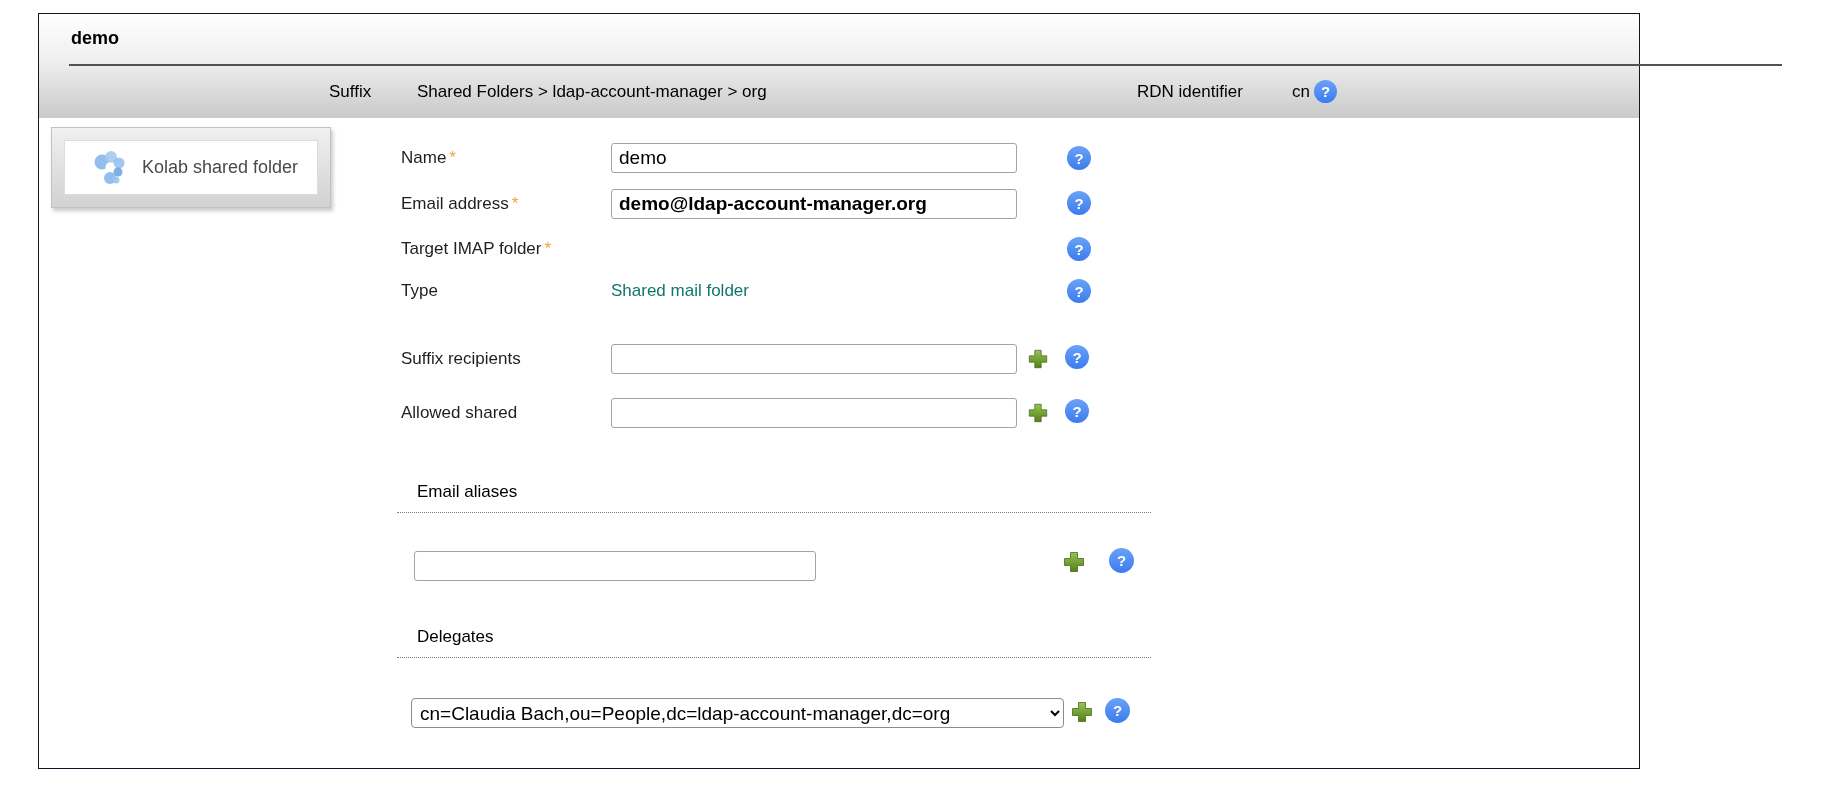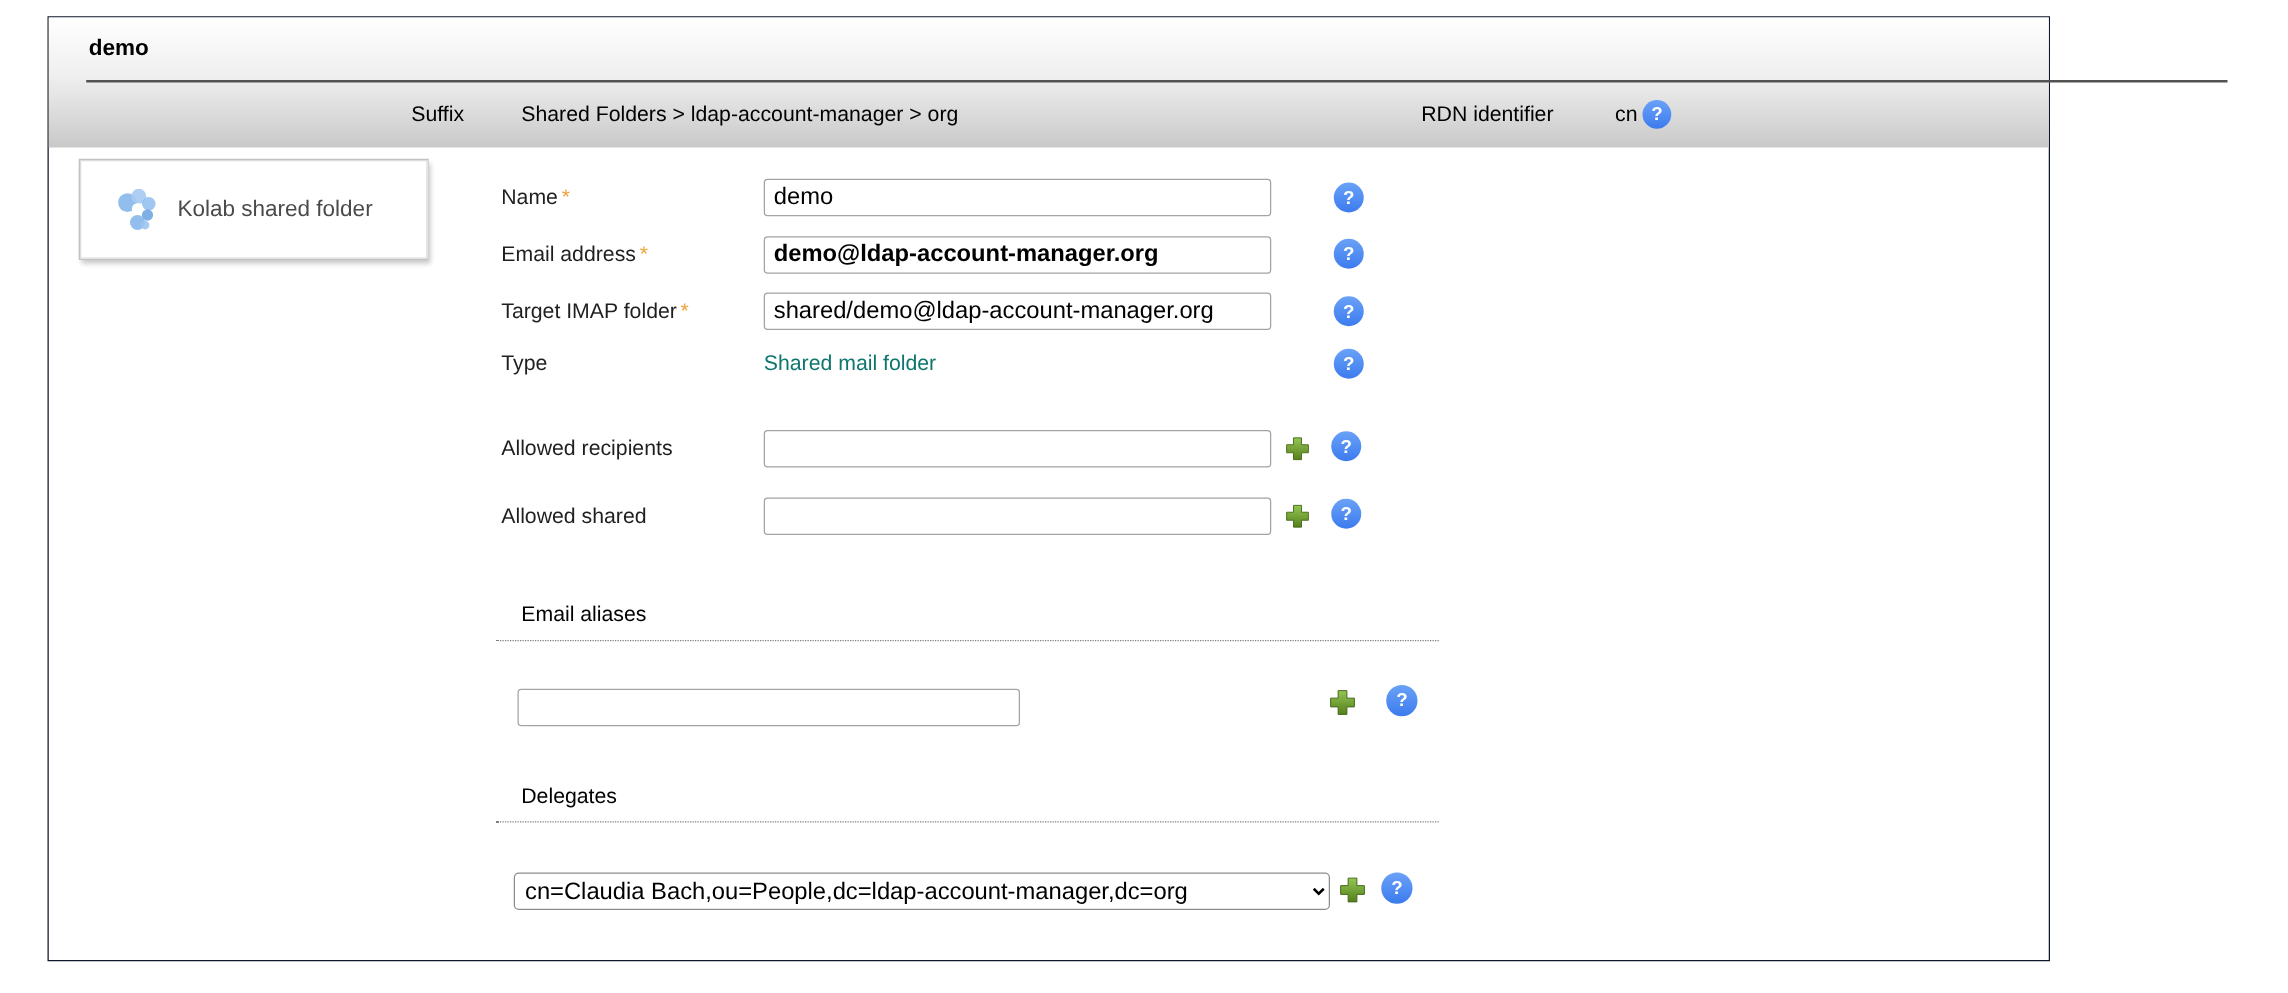--- a/index.html
+++ b/index.html
@@ -46,25 +46,25 @@
   .qicon.hdrq { width: 23px; height: 23px; top: 14px; left: 1275px; }
 
   
   .plusbtn {
     position: absolute; width: 24px; height: 24px;
     background: none; border: none; cursor: pointer; padding: 0; line-height: 0;
   }
 
   
   .tab {
-    position: absolute; left: 24px; top: 113px; width: 280px; height: 81px;
+    position: absolute; left: 12px; top: 113px; width: 280px; height: 81px;
     background: linear-gradient(#f0f0f0, #d2d2d2);
     border: 1px solid #c2c2c2;
     box-shadow: 2px 3px 4px rgba(0,0,0,0.22);
-    padding: 0; cursor: pointer;
+    padding: 12px; cursor: pointer;
   }
   .tab-inner {
     width: 100%; height: 100%; background: #ffffff; border: 1px solid #dcdcdc;
     display: flex; align-items: center;
   }
   .tab-icon { margin-left: 24px; width: 40px; height: 40px; flex: 0 0 auto; }
   .tab-label { margin-left: 13px; font-size: 18px; color: #4a4a4a; }
 
   
   .flabel {
@@ -143,28 +143,27 @@
 
     <label class="flabel" style="top:129px"><span>Name</span><span class="req">*</span></label>
     <input class="finput" style="top: 129px;" type="text" value="demo">
     <span class="qicon abs" style="left:1028px;top:132px">?</span>
 
     <label class="flabel" style="top:175px"><span>Email address</span><span class="req">*</span></label>
     <input class="finput" style="top: 175px; font-weight: bold;" type="text" value="demo@ldap-account-manager.org">
     <span class="qicon abs" style="left:1028px;top:177px">?</span>
 
     <label class="flabel" style="top:220px"><span>Target IMAP folder</span><span class="req">*</span></label>
-    <input class="finput" style="top: 220px;" type="text" value="shared/demo@ldap-account-manager.org">
     <span class="qicon abs" style="left:1028px;top:223px">?</span>
 
     <label class="flabel" style="top:262px">Type</label>
     <span class="fstatic" style="top:262px">Shared mail folder</span>
     <span class="qicon abs" style="left:1028px;top:265px">?</span>
 
-    <label class="flabel" style="top:330px">Allowed recipients</label>
+    <label class="flabel" style="top:330px">Suffix recipients</label>
     <input class="finput" style="top: 330px;" type="text" value="">
     <button class="plusbtn" style="left:988px;top:334px;width:22px;height:22px" title="">
       <svg viewBox="0 0 24 24" width="22" height="22">
           <path d="M8.5 2.5h7v6h6v7h-6v6h-7v-6h-6v-7h6z" fill="url(#gplus)" stroke="#46691a" stroke-width="0.8" stroke-linejoin="round"></path>
         </svg>
     </button>
     <span class="qicon abs" style="left:1026px;top:331px">?</span>
 
     <label class="flabel" style="top:384px">Allowed shared</label>
     <input class="finput" style="top: 384px;" type="text" value="">

